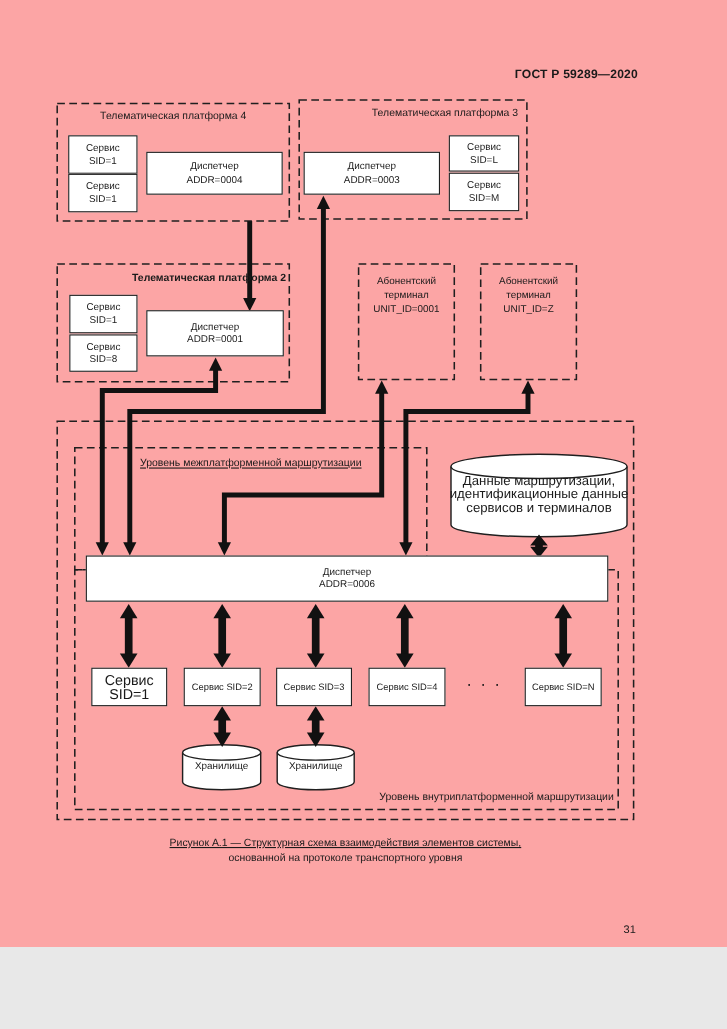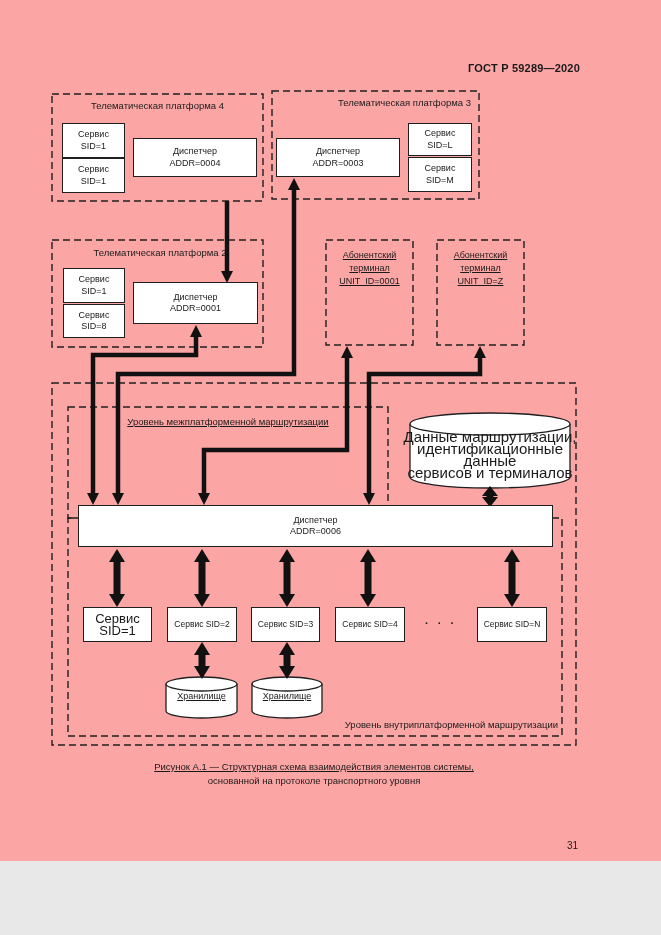--- a/index.html
+++ b/index.html
@@ -9,27 +9,27 @@
     margin:0 auto;
   }
   .abs{position:absolute;}
   svg{position:absolute;left:0;top:0;}
   .box{
     position:absolute;background:#fff;border:1.3px solid #1f1f1f;
     display:flex;flex-direction:column;align-items:center;justify-content:center;
     font-size:9px;line-height:11.5px;text-align:center;box-sizing:border-box;
   }
   .lbl{position:absolute;font-size:9.5px;line-height:12px;}
-  .small{font-size:9px;text-decoration:underline;}
+  .small{font-size:9px;}
   .hdr{font-weight:bold;font-size:11px;letter-spacing:.2px;}
   .cap{font-size:9.5px;text-align:center;}
-  .cyl-txt{position:absolute;font-size:15px;line-height:12px;text-align:center;}
+  .cyl-txt{position:absolute;font-size:12px;line-height:12px;text-align:center;}
   .t-center{text-align:center;}
   .t-right{text-align:right;}
-  .t-left{text-align:center;}
+  .t-left{text-align:right;font-weight:bold;}
   .dots{position:absolute;font-size:11px;font-weight:bold;letter-spacing:3px;text-align:center;}
 </style>
 </head>
 <body>
 
 <div class="page">
 
   <div class="abs hdr t-right" style="left:380px;top:62px;width:200px;">ГОСТ Р 59289—2020</div>
 
   <svg width="661" height="935" viewBox="0 0 661 935">

